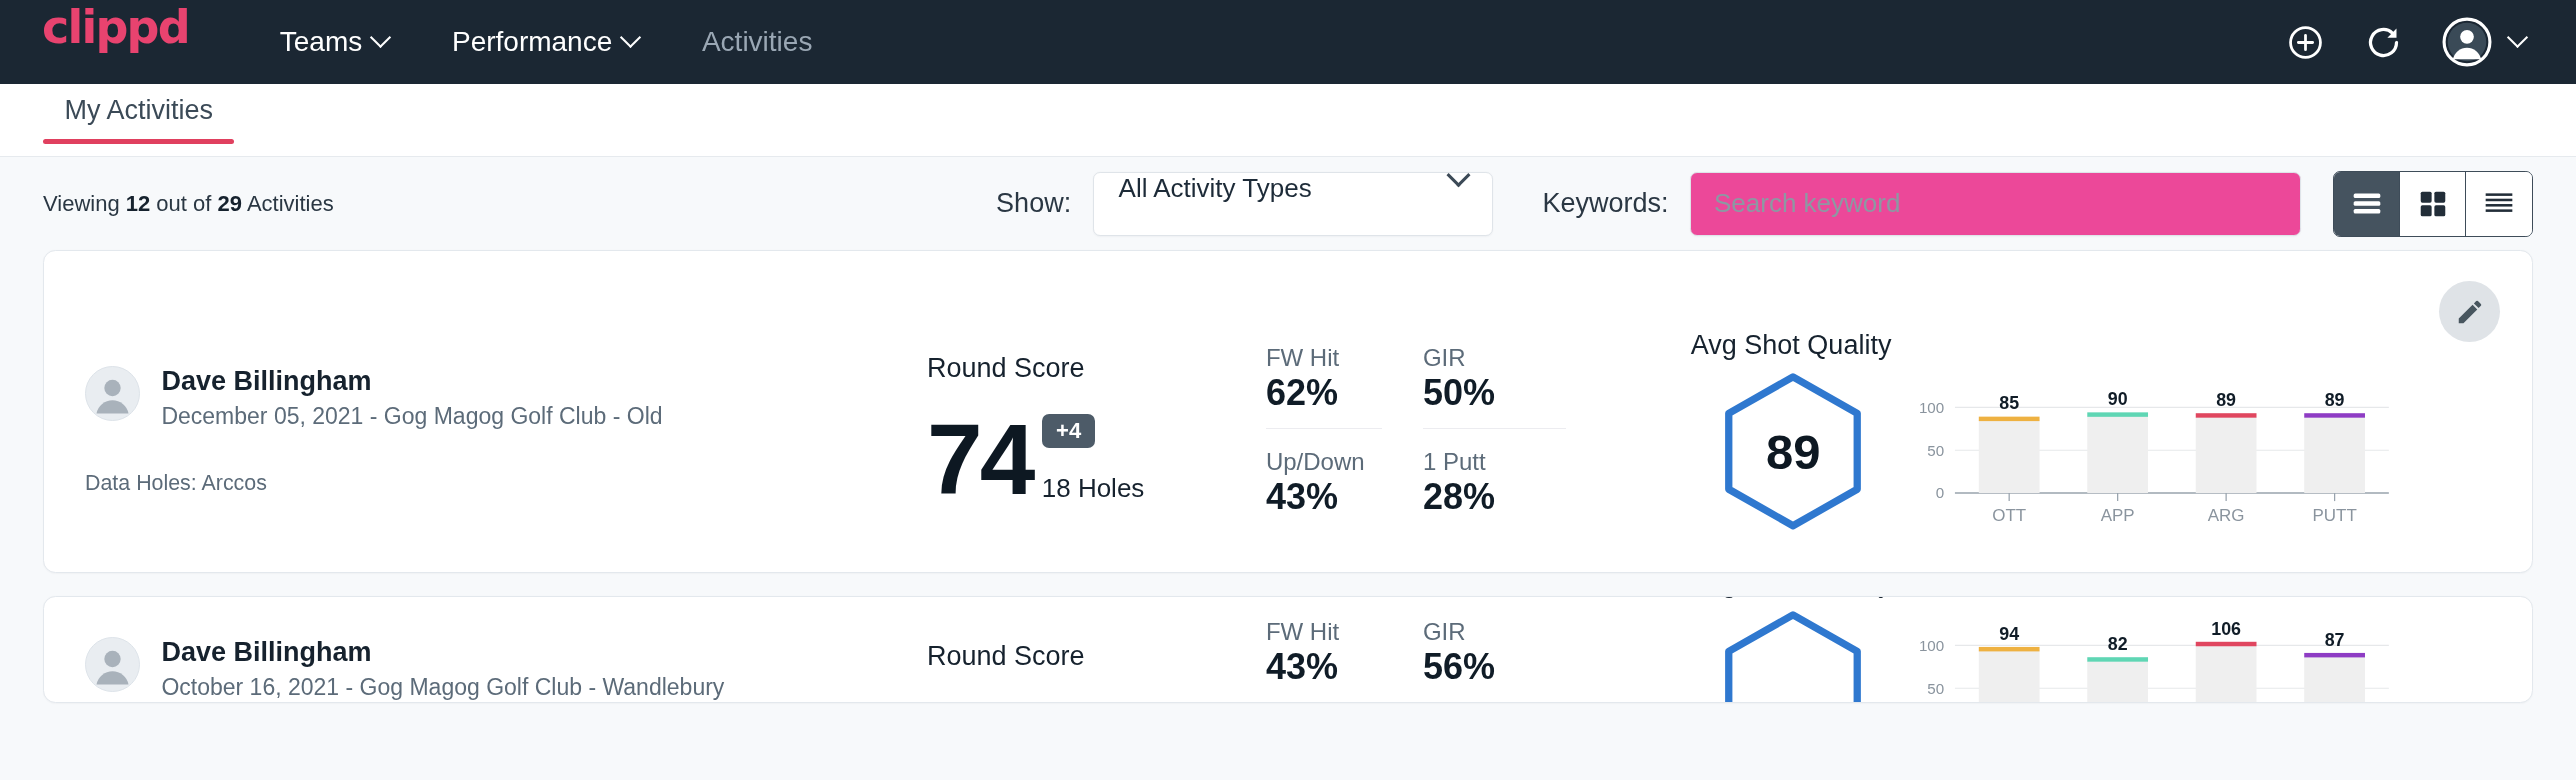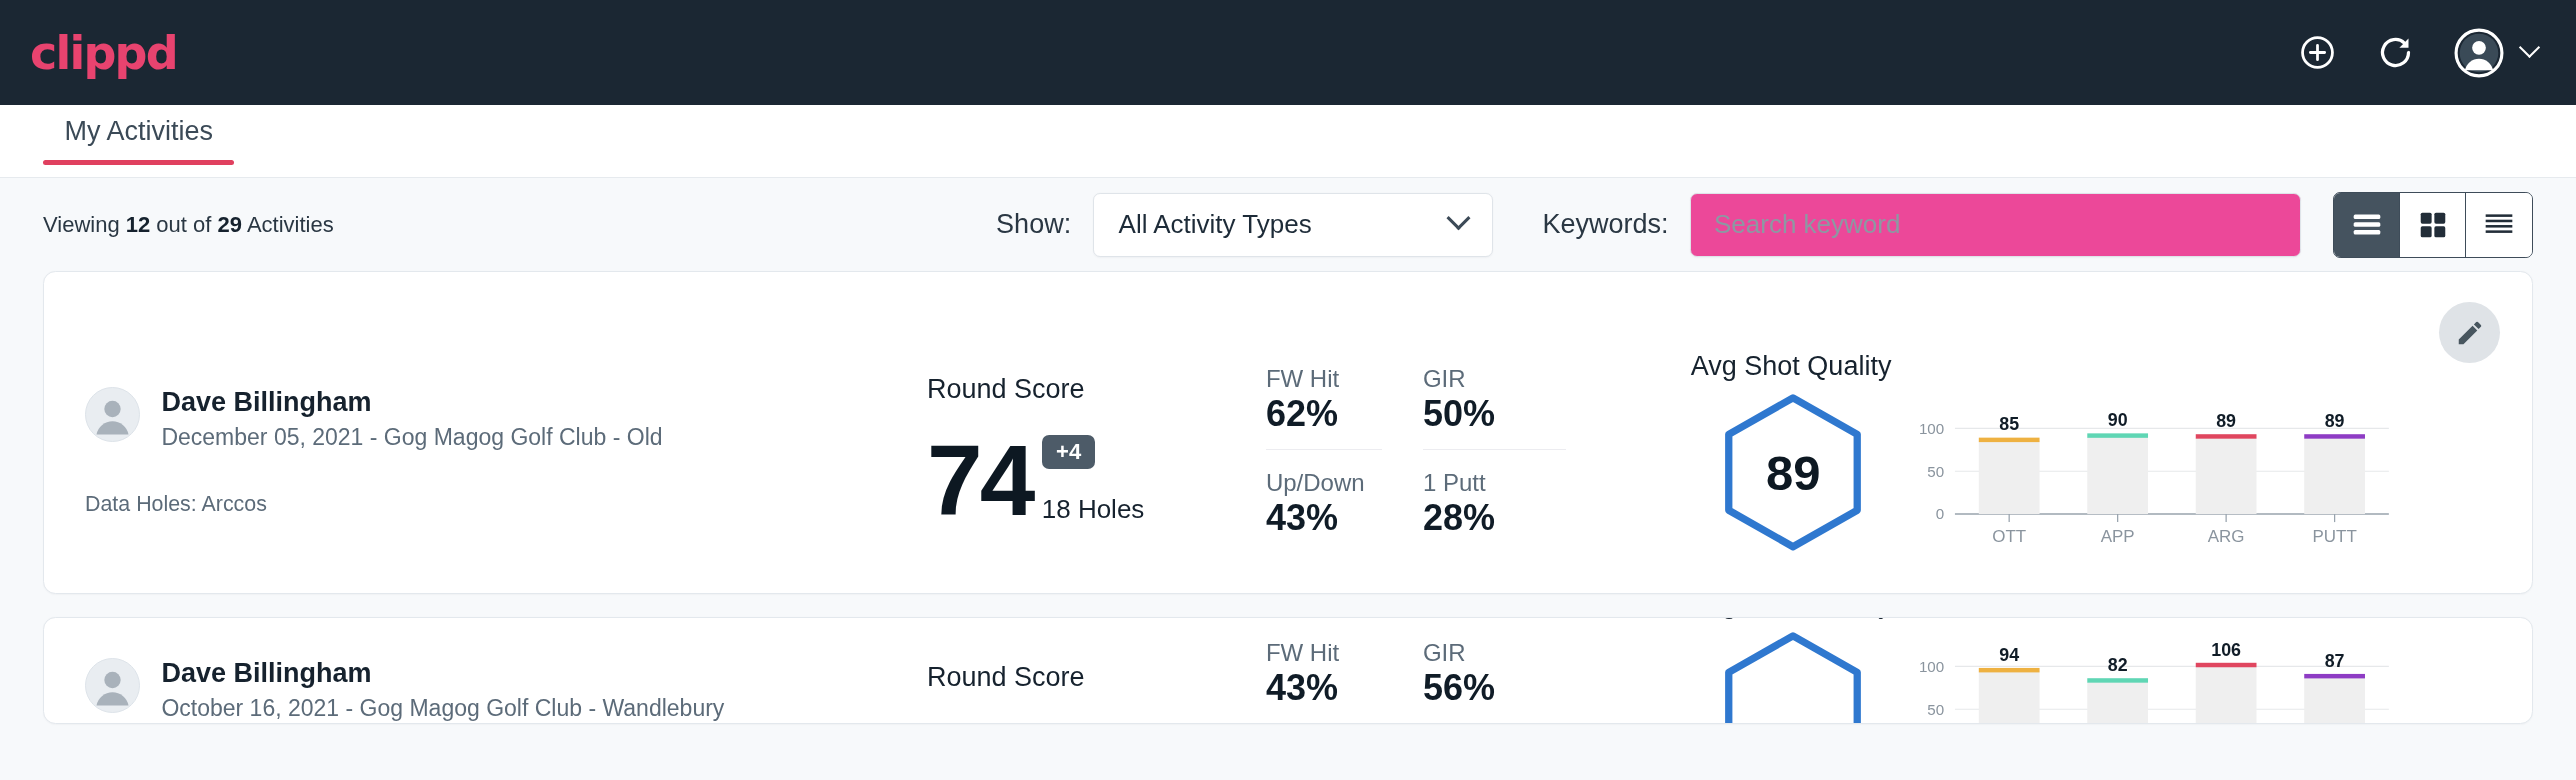--- a/index.html
+++ b/index.html
@@ -1,20 +1,20 @@
 <!DOCTYPE html>
 <html style="font-size:14.3px"><head>
 <meta charset="utf-8">
 <style>
   *{box-sizing:border-box;margin:0;padding:0}
   html,body{width:2576px;height:780px;overflow:hidden}
   body{font-family:"Liberation Sans",sans-serif;background:#f7f9fb;color:#12212e;-webkit-font-smoothing:antialiased}
 
   
-  .navbar{height:105px;background:#1b2733;display:flex;align-items:center;padding:0 30px;position:relative}
+  .navbar{height:84px;background:#1b2733;display:flex;padding:0 42px;position:relative}
   .logo{font-size:46px;font-weight:bold;color:#e8436f;letter-spacing:-1.8px;margin-right:59px;font-family:"DejaVu Sans",sans-serif}
   .nav-links{display:flex;align-items:center;gap:0}
   .nav-link{display:flex;align-items:center;gap:10.7px;color:#ffffff;font-size:28px;padding:0 32px;cursor:pointer;white-space:nowrap}
   .nav-link.muted{color:#9aa7b4}
   .chev{display:inline-block;width:15px;height:15px;border-right:2.7px solid currentColor;border-bottom:2.7px solid currentColor;transform:rotate(45deg) translate(-3.6px,-3.6px)}
   .nav-right{margin-left:auto;display:flex;align-items:center;gap:39px;padding-right:9px}
   .ic{cursor:pointer;display:flex;align-items:center;justify-content:center}
   .avatar-wrap{display:flex;align-items:center;gap:18px;cursor:pointer}
 
   
@@ -22,21 +22,21 @@
   .tab{font-size:27px;color:#44525f;padding:0 21.4px 18px 21.4px;cursor:pointer;position:relative}
   .tab.active{color:#3b4a57}
   .tab.active::after{content:"";position:absolute;left:0;right:0;bottom:0;height:5.4px;background:#e0405f;border-radius:2.7px}
 
   
   .filterbar{height:93px;display:flex;align-items:center;padding:0 43px;background:#f7f9fb}
   .viewing{font-size:22px;color:#2a3743}
   .viewing b{font-weight:bold;color:#16222e}
   .fb-spacer{flex:1}
   .lbl{font-size:27px;color:#2a3743;margin-right:21.4px;white-space:nowrap}
-  .select{width:400px;height:64px;background:#fff;border:0.9px solid #dfe4e9;border-radius:7.1px;display:flex;align-items:center;padding:0 25px;font-size:26px;color:#1d2b38;cursor:pointer;box-shadow:0 0.9px 1.8px rgba(16,24,40,.04)}
+  .select{width:400px;height:64px;background:#fff;border:0.9px solid #dfe4e9;border-radius:7.1px;display:flex;align-items:flex-start;padding:0 25px;font-size:26px;color:#1d2b38;cursor:pointer;box-shadow:0 0.9px 1.8px rgba(16,24,40,.04)}
   .select .sv{flex:1}
   .sel-chev{width:17px;height:17px;border-right:3.6px solid #3c4a57;border-bottom:3.6px solid #3c4a57;transform:rotate(45deg) translate(-4.5px,-4.5px)}
   .search{width:611px;height:64px;background:#ec4899;border:0.9px solid #dfe4e9;border-radius:7.1px;padding:0 23px;font-size:26px;color:#1d2b38;font-family:"Liberation Sans",sans-serif;outline:none;box-shadow:0 0.9px 1.8px rgba(16,24,40,.04)}
   .search::placeholder{color:#8d98a3}
   .viewtoggle{display:flex;margin-left:32px;border-radius:7.1px;overflow:hidden;border:0.9px solid #3e4c59}
   .vbtn{width:66px;height:64px;display:flex;align-items:center;justify-content:center;background:#fff;cursor:pointer;border-right:0.9px solid #3e4c59}
   .vbtn:last-child{border-right:none}
   .vbtn.active{background:#45535f}
 
   
@@ -78,20 +78,33 @@
   .chart{flex:1;max-width:500px;padding-top:10.7px}
 
   .edit-btn{position:absolute;top:30px;right:32px;width:61px;height:61px;border-radius:50%;background:#dfe3e7;display:flex;align-items:center;justify-content:center;cursor:pointer}
 </style>
 </head>
 <body>
 
 <div class="navbar">
   <div class="logo">clippd</div>
 
+  <div class="nav-links">
+    <div class="nav-link">
+      <span>Teams</span>
+      <span class="chev"></span>
+    </div>
+    <div class="nav-link">
+      <span>Performance</span>
+      <span class="chev"></span>
+    </div>
+    <div class="nav-link muted">
+      <span>Activities</span>
+    </div>
+  </div>
 
   <div class="nav-right">
     <span class="ic">
       <svg width="39" height="39" viewBox="0 0 24 24" fill="none" stroke="#ffffff" stroke-width="1.7">
         <circle cx="12" cy="12" r="9.2"></circle>
           <path d="M12 7.6v8.8M7.6 12h8.8" stroke-linecap="round"></path>
       </svg>
     </span>
     <span class="ic">
       <svg width="39" height="39" viewBox="0 0 24 24" fill="none" stroke="#ffffff" stroke-width="2">

